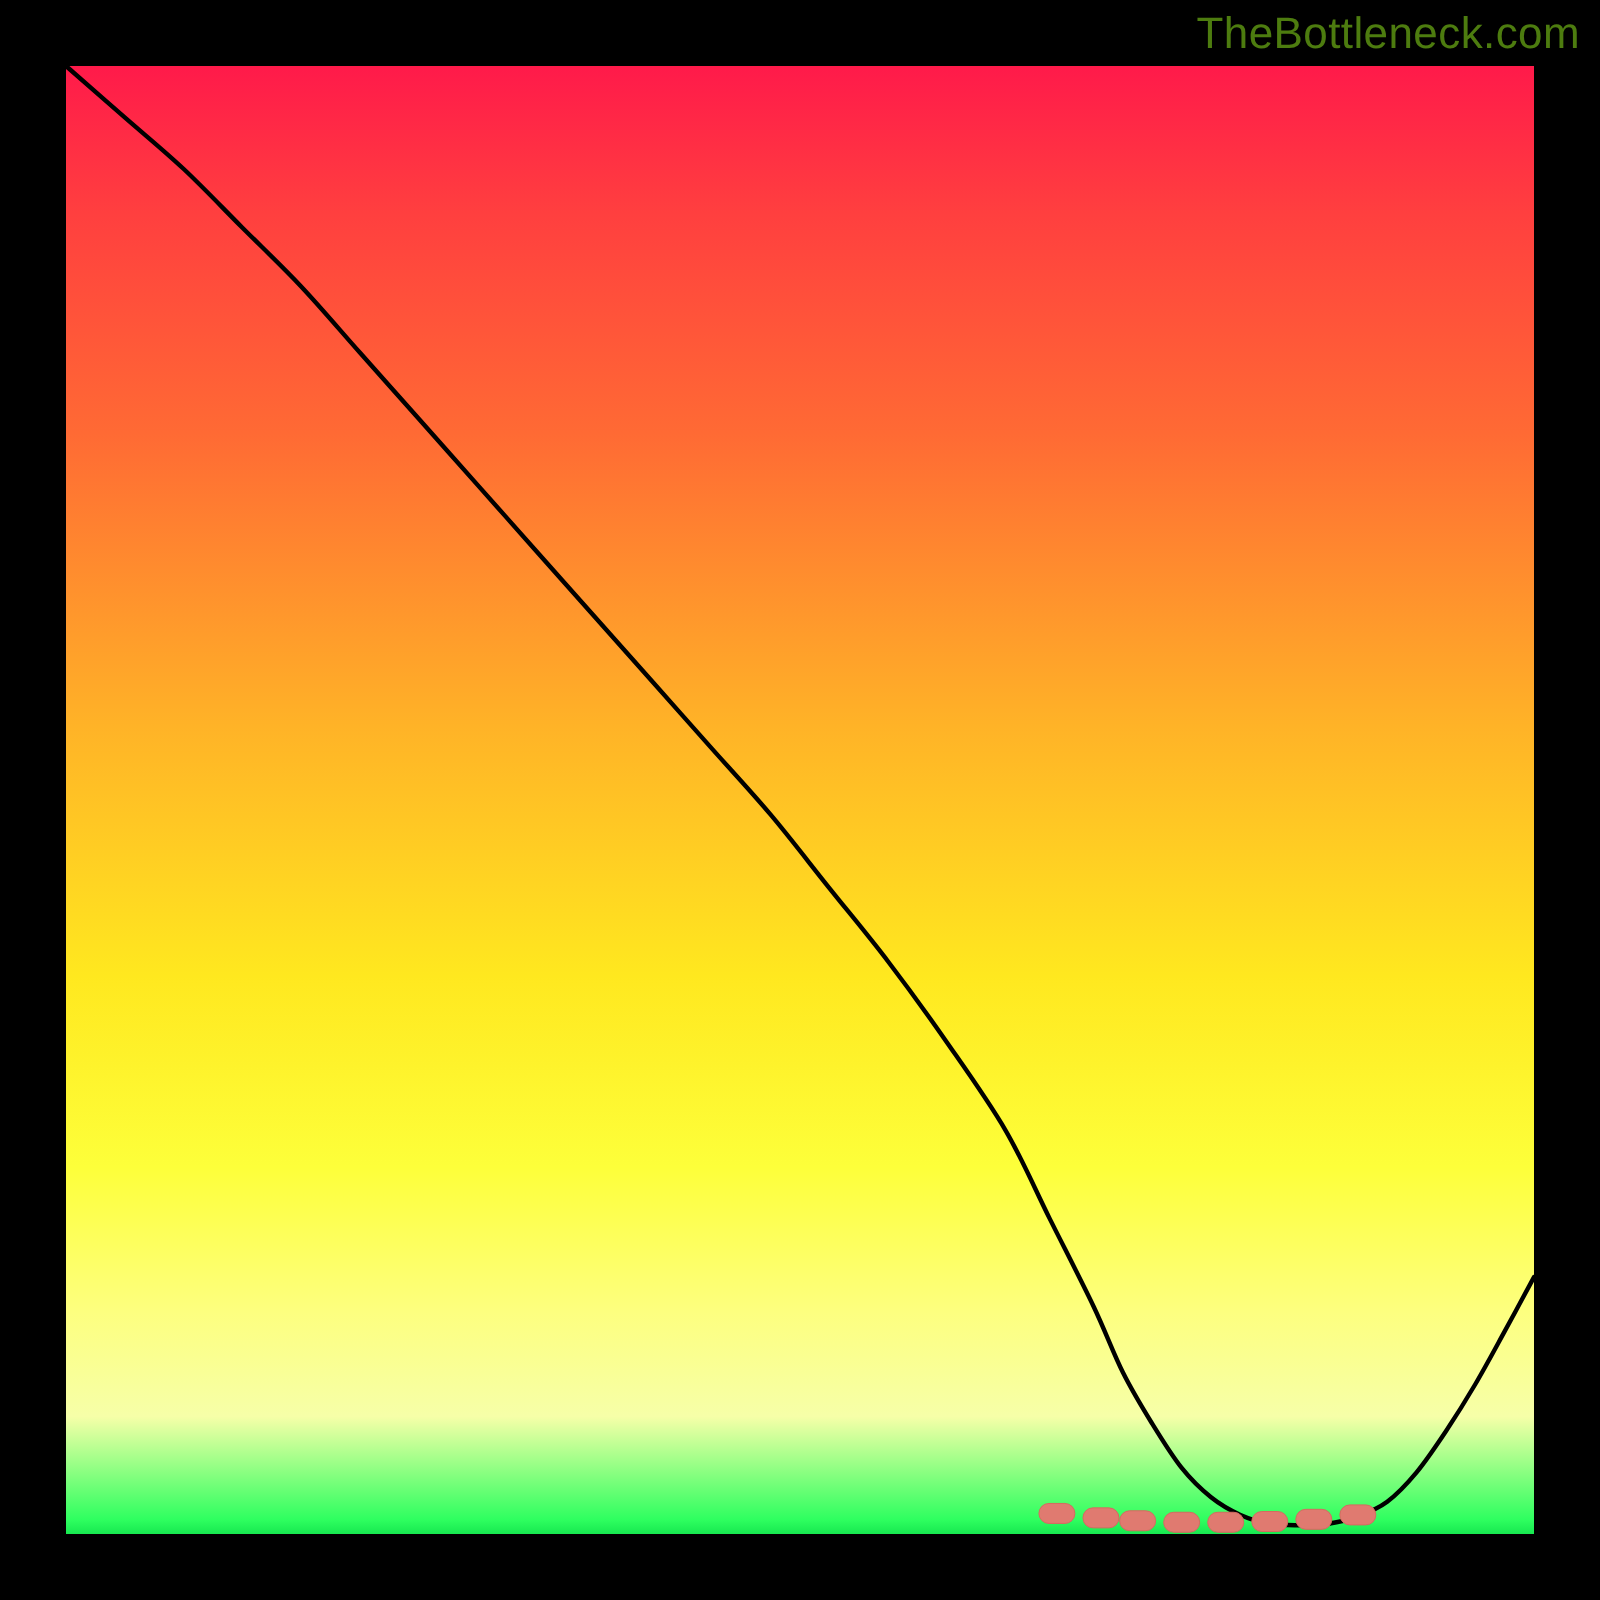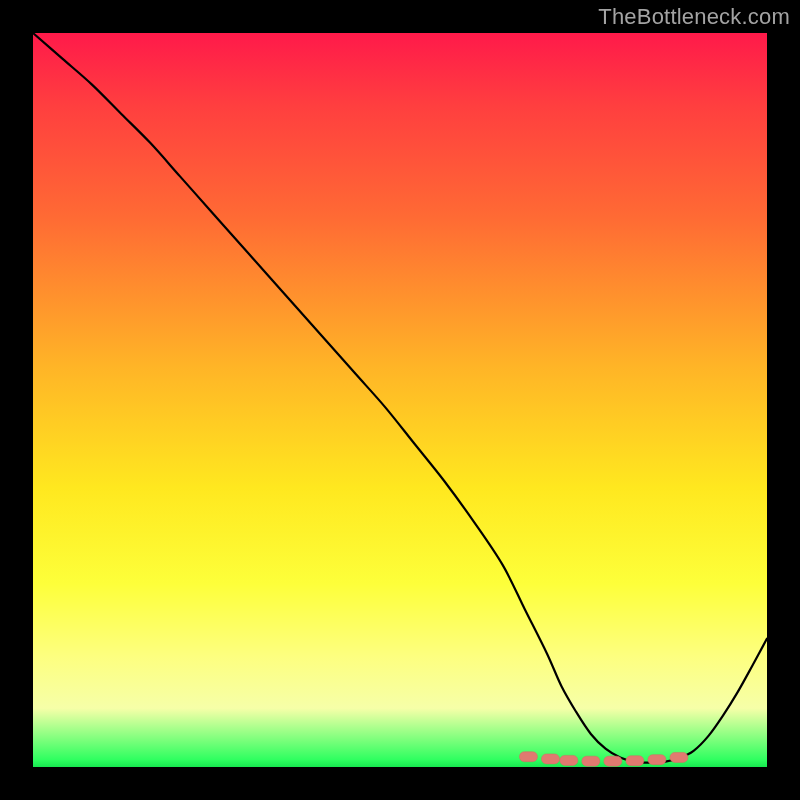--- a/index.html
+++ b/index.html
@@ -14,21 +14,21 @@
   .frame {
     position: relative;
     width: 800px;
     height: 800px;
     background: #000;
   }
   .watermark {
     position: absolute;
     top: 4px;
     right: 10px;
-    color: #a3a3a3;
+    color: #4d7c0f;
     font-size: 22px;
     font-weight: 500;
     letter-spacing: 0.2px;
     z-index: 10;
   }
   .plot-area {
     position: absolute;
     left: 33px;
     top: 33px;
     width: 734px;

